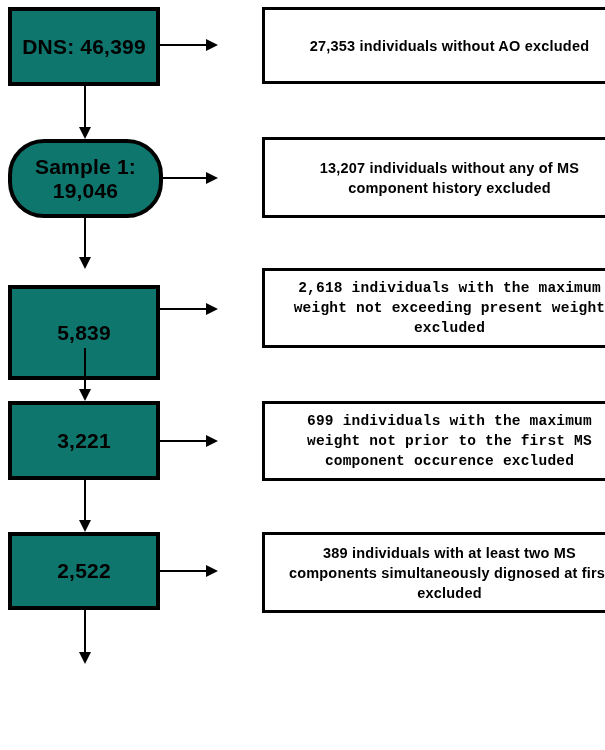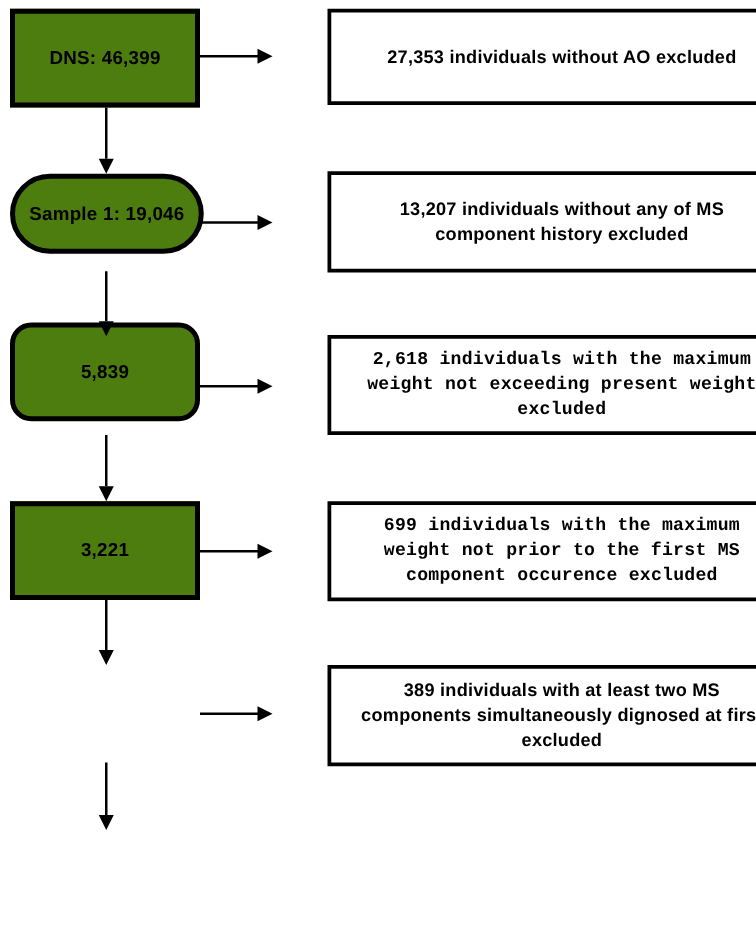--- a/index.html
+++ b/index.html
@@ -7,26 +7,26 @@
     position:relative;
     width:605px;height:750px;
     background:#ffffff;
     font-family:"Liberation Sans",sans-serif;
     color:#000000;
     overflow:hidden;
   }
   .node{
     position:absolute;
     box-sizing:border-box;
-    background:#4d7c0f;
+    background:#0f766e;
     border:4px solid #000000;
     display:flex;align-items:center;justify-content:center;
     text-align:center;
     font-weight:bold;
-    font-size:15px;
+    font-size:21px;
     letter-spacing:0.2px;
   }
   .rect{left:8px;width:152px;}
   .stadium{left:8px;width:155px;border-radius:36px;}
   .exc{
     position:absolute;
     left:218px;width:375px;
     box-sizing:border-box;
     background:#ffffff;
     border:3px solid #000000;
@@ -60,22 +60,22 @@
   .ah-right{
     position:absolute;
     left:206px;
     width:0;height:0;
     border-top:6px solid transparent;
     border-bottom:6px solid transparent;
     border-left:12px solid #000000;
   }
   
   .n0{top:7px;height:79px;}
-  .n1{top:139px;height:64px;}
-  .n2{top:258px;height:79px;border-radius:17px;}
+  .n1{top:139px;height:79px;}
+  .n2{top:285px;height:95px;}
   .n3{top:401px;height:79px;}
   .n4{top:532px;height:78px;}
   .n5{top:664px;height:76px;}
   
   .e0{top:7px;height:77px;}
   .e1{top:137px;height:81px;}
   .e2{top:268px;height:80px;font-family:Liberation Mono, monospace;}
   .e3{top:401px;height:80px;font-family:Liberation Mono, monospace;}
   .e4{top:532px;height:81px;}
 </style>
@@ -88,20 +88,23 @@
     <span>DNS: 46,399</span>
   </div>
   <div class="node stadium n1">
     <span>Sample 1: 19,046</span>
   </div>
   <div class="node rect n2">
     <span>5,839</span>
   </div>
   <div class="node rect n3">
     <span>3,221</span>
+  </div>
+  <div class="node rect n4">
+    <span>2,522</span>
   </div>
 
   <div class="exc e0">
     <span>27,353 individuals without AO excluded</span>
   </div>
   <div class="exc e1">
     <span>13,207 individuals without any of  MS component history excluded</span>
   </div>
   <div class="exc e2">
     <span>2,618 individuals with the maximum weight not exceeding present weight excluded</span>

